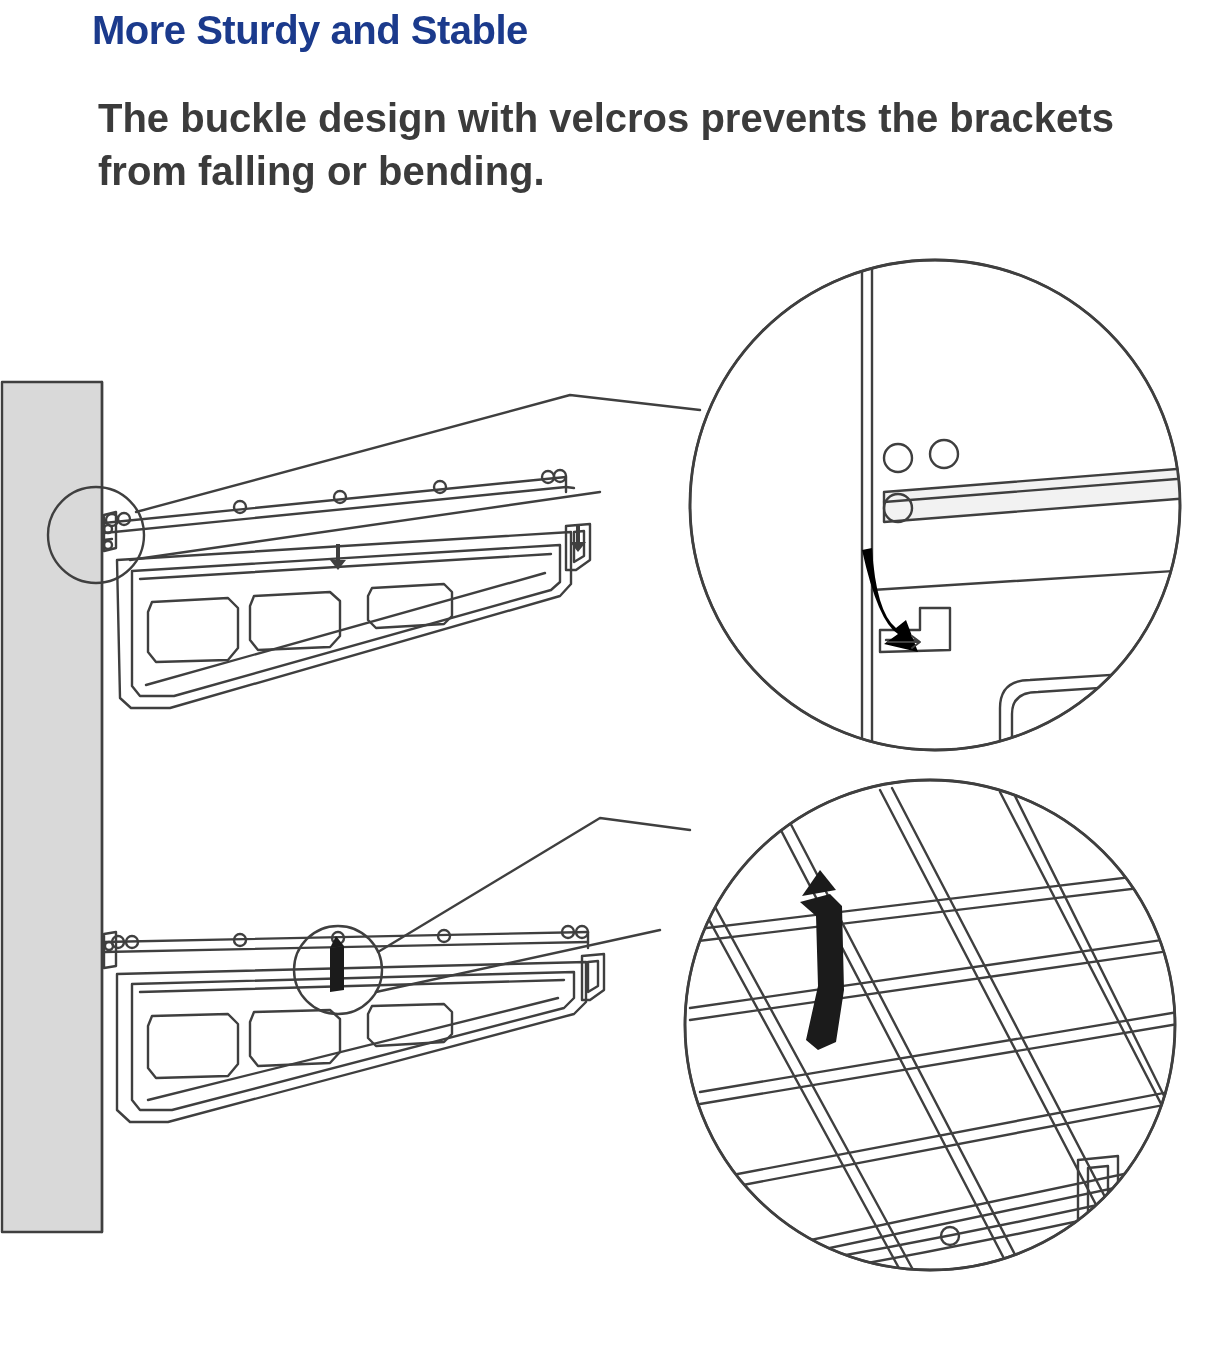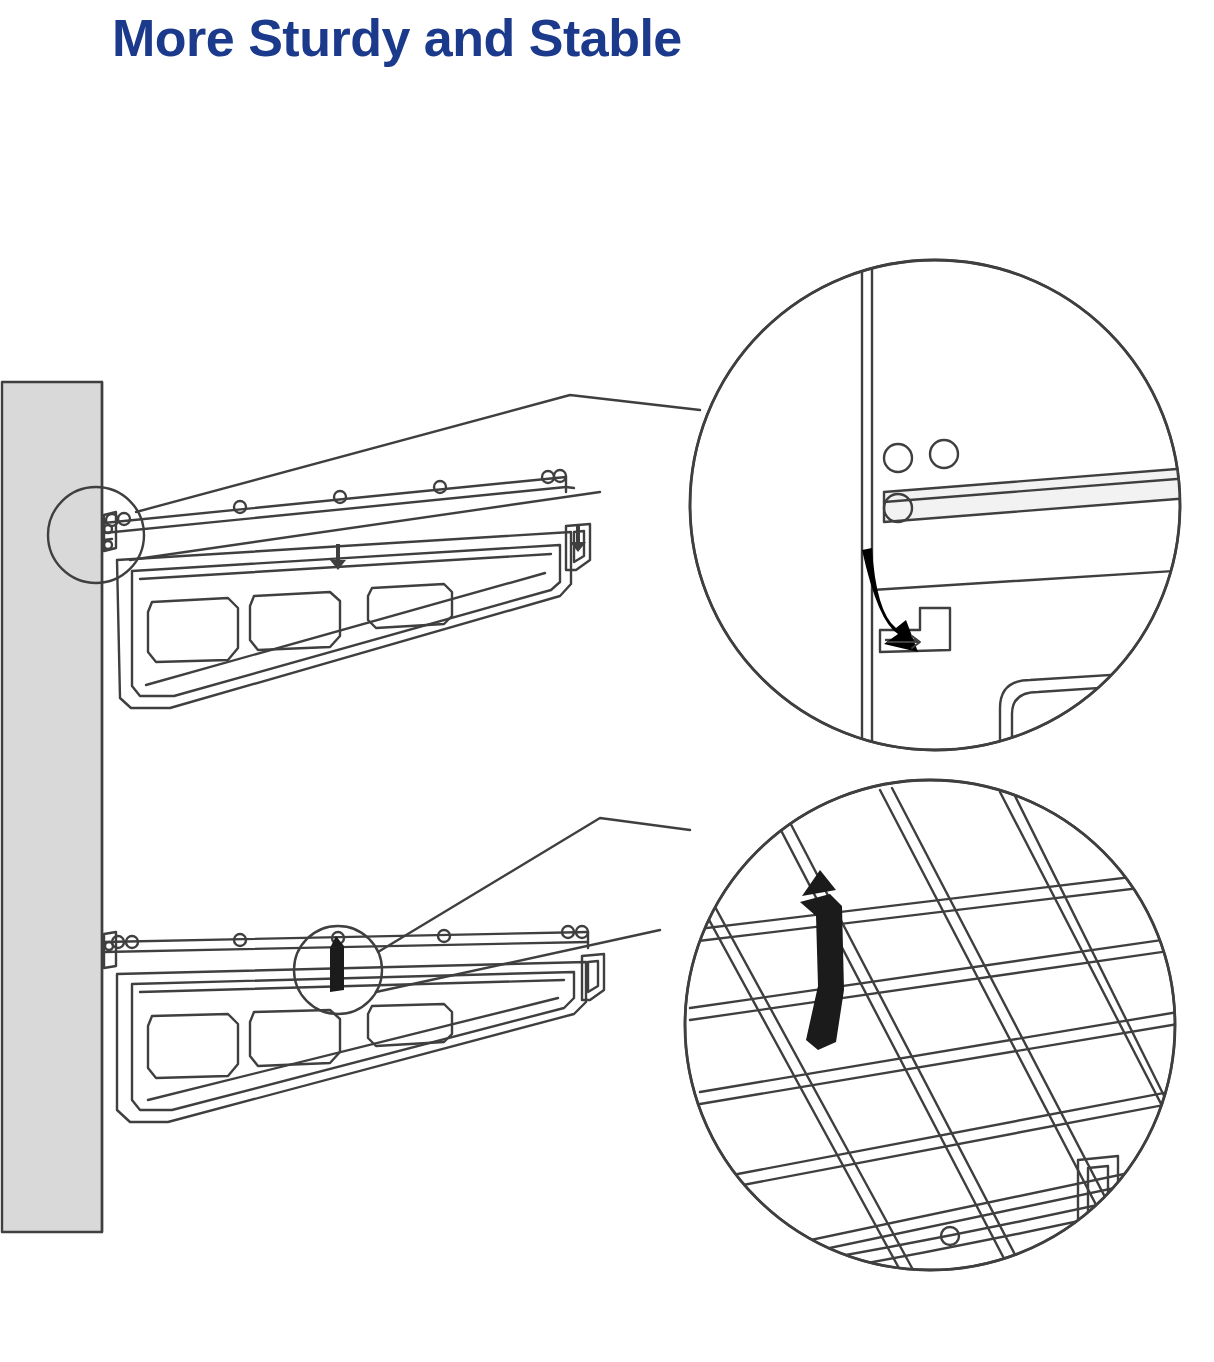--- a/index.html
+++ b/index.html
@@ -16,26 +16,25 @@
   }
   .page {
     position: absolute;
     inset: 0;
     background: #ffffff;
   }
   .headline {
     position: absolute;
     left: 92px;
     top: 8px;
-    font-size: 52px;
+    font-size: 40px;
     font-weight: bold;
     color: #1b3a8c;
     letter-spacing: -0.5px;
     white-space: nowrap;
-    margin-left: 20px;
   }
   .subhead {
     position: absolute;
     left: 98px;
     top: 92px;
     width: 1020px;
     font-size: 40px;
     font-weight: bold;
     line-height: 1.32;
     color: #3b3b3b;
@@ -51,20 +50,21 @@
     display: block;
   }
 </style>
 </head>
 <body>
 
 <div class="page">
 
   <div class="headline">More Sturdy and Stable</div>
 
+  <div class="subhead">The buckle design with velcros prevents the brackets from falling or bending.</div>
 
   <div class="diagram">
     <svg width="1214" height="1132" viewBox="0 0 1214 1132" xmlns="http://www.w3.org/2000/svg">
       <defs>
         <clipPath id="clipUpper">
           <circle cx="935" cy="275" r="245"></circle>
         </clipPath>
         <clipPath id="clipLower">
           <circle cx="930" cy="795" r="245"></circle>
         </clipPath>

